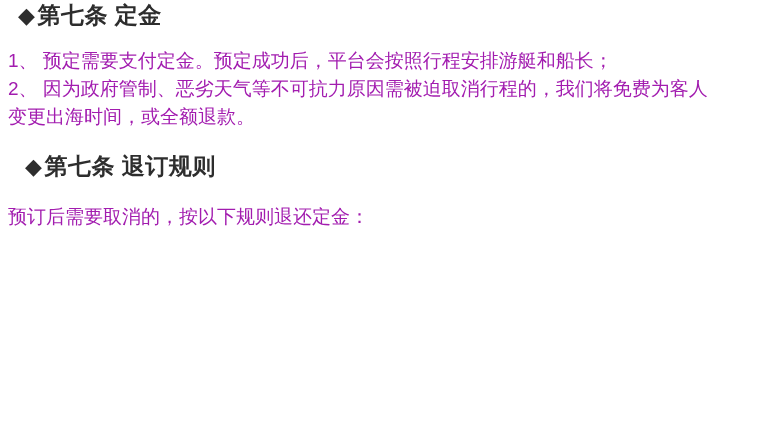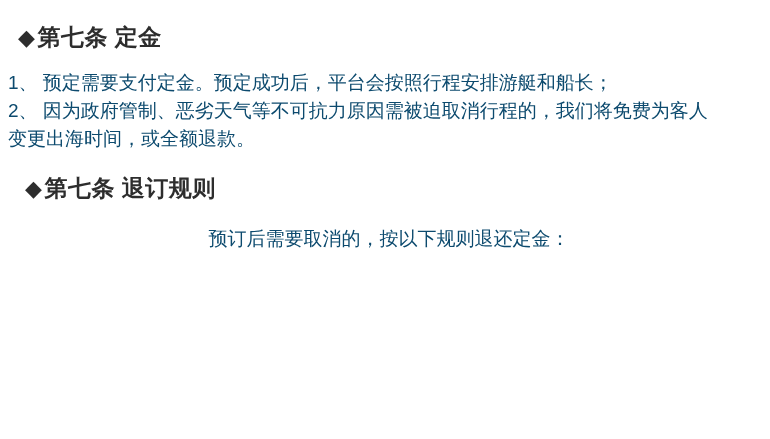--- a/index.html
+++ b/index.html
@@ -19,50 +19,49 @@
   .section-heading {
     margin: 0 0 0 25px;
     font-size: 23px;
     line-height: 30px;
     font-weight: 700;
     color: #2d2d2d;
     white-space: nowrap;
     letter-spacing: 0.5px;
   }
   .section-heading.first {
-    padding-top: 22px;
+    padding-top: 0;
     margin-left: 18px;
   }
   .section-heading.second {
     margin-top: 20px;
   }
   .bullet {
     display: inline-block;
     margin-right: 2px;
     font-size: 22px;
   }
   .para {
     margin: 0 0 0 8px;
     font-size: 19px;
-    color: #0c4a6e;
+    color: #a21caf;
   }
   .para.deposit-para {
     margin-top: 16px;
   }
   .para.refund-para {
     margin-top: 22px;
   }
   .deposit-para .line {
     line-height: 28px;
     white-space: nowrap;
   }
   .refund-para .line {
     line-height: 26px;
     white-space: nowrap;
-    text-align: center;
   }
 </style>
 </head>
 <body>
 
 <div class="doc">
 
   <h1 class="section-heading first">
     <span class="bullet">◆</span><span>第七条 定金</span>
   </h1>

